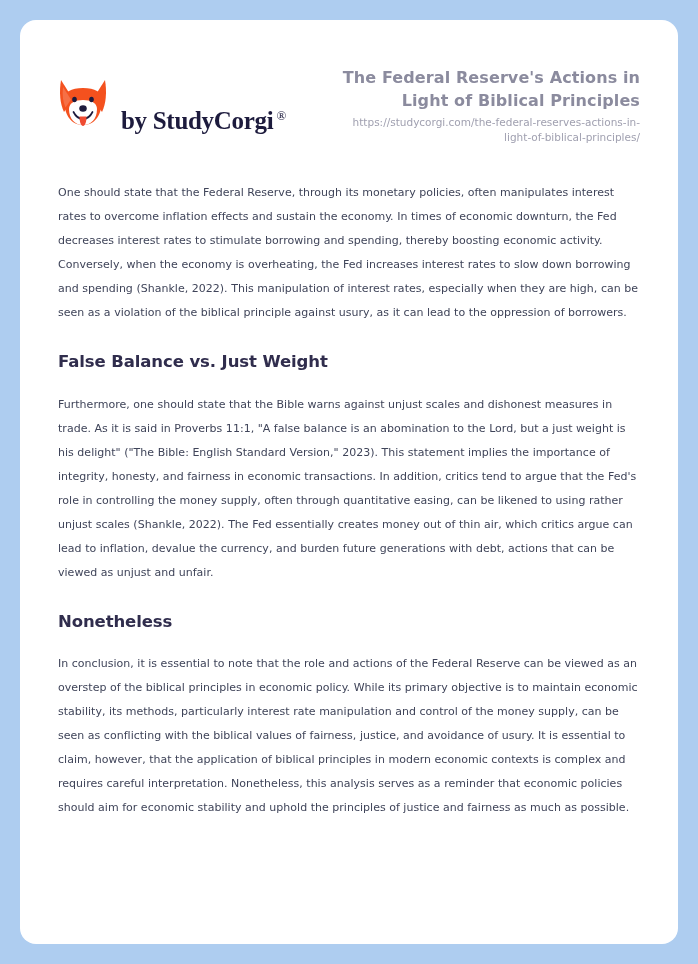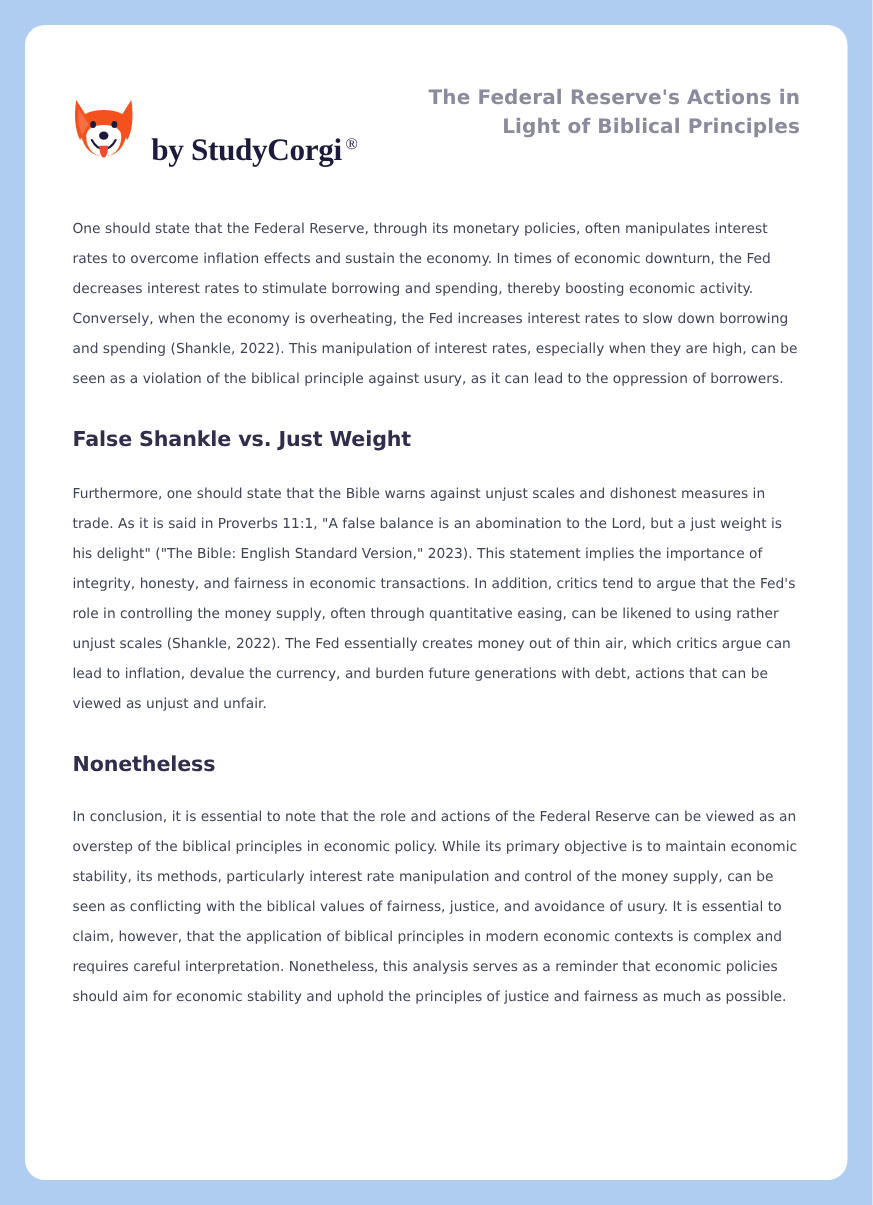--- a/index.html
+++ b/index.html
@@ -134,25 +134,26 @@
           <path d="M31 70 C36 80 44 84 50 84 C56 84 64 80 69 70" stroke="#1d1b3d" stroke-width="3.4" fill="none" stroke-linecap="round"></path>
 
           <path d="M43 79 C43 90 46 98 50 98 C54 98 57 90 57 79 Z" fill="#ef4b32"></path>
         </svg>
       </span>
       <span class="brand-word"><span>by StudyCorgi</span><span class="brand-reg">®</span></span>
     </div>
 
     <div class="header-meta">
       <div class="header-title">The Federal Reserve's Actions in Light of Biblical Principles</div>
+      <div class="header-url">https://studycorgi.com/the-federal-reserves-actions-in-light-of-biblical-principles/</div>
     </div>
 
   </div>
 
   <div class="doc-body" id="doc-body">
       <p>One should state that the Federal Reserve, through its monetary policies, often manipulates interest rates to overcome inflation effects and sustain the economy. In times of economic downturn, the Fed decreases interest rates to stimulate borrowing and spending, thereby boosting economic activity. Conversely, when the economy is overheating, the Fed increases interest rates to slow down borrowing and spending (Shankle, 2022). This manipulation of interest rates, especially when they are high, can be seen as a violation of the biblical principle against usury, as it can lead to the oppression of borrowers.</p>
-      <h2>False Shankle vs. Just Weight</h2>
+      <h2>False Balance vs. Just Weight</h2>
       <p>Furthermore, one should state that the Bible warns against unjust scales and dishonest measures in trade. As it is said in Proverbs 11:1, "A false balance is an abomination to the Lord, but a just weight is his delight" ("The Bible: English Standard Version," 2023). This statement implies the importance of integrity, honesty, and fairness in economic transactions. In addition, critics tend to argue that the Fed's role in controlling the money supply, often through quantitative easing, can be likened to using rather unjust scales (Shankle, 2022). The Fed essentially creates money out of thin air, which critics argue can lead to inflation, devalue the currency, and burden future generations with debt, actions that can be viewed as unjust and unfair.</p>
       <h2>Nonetheless</h2>
       <p>In conclusion, it is essential to note that the role and actions of the Federal Reserve can be viewed as an overstep of the biblical principles in economic policy. While its primary objective is to maintain economic stability, its methods, particularly interest rate manipulation and control of the money supply, can be seen as conflicting with the biblical values of fairness, justice, and avoidance of usury. It is essential to claim, however, that the application of biblical principles in modern economic contexts is complex and requires careful interpretation. Nonetheless, this analysis serves as a reminder that economic policies should aim for economic stability and uphold the principles of justice and fairness as much as possible.</p>
     </div>
 
 </div>
 
 </body></html>

